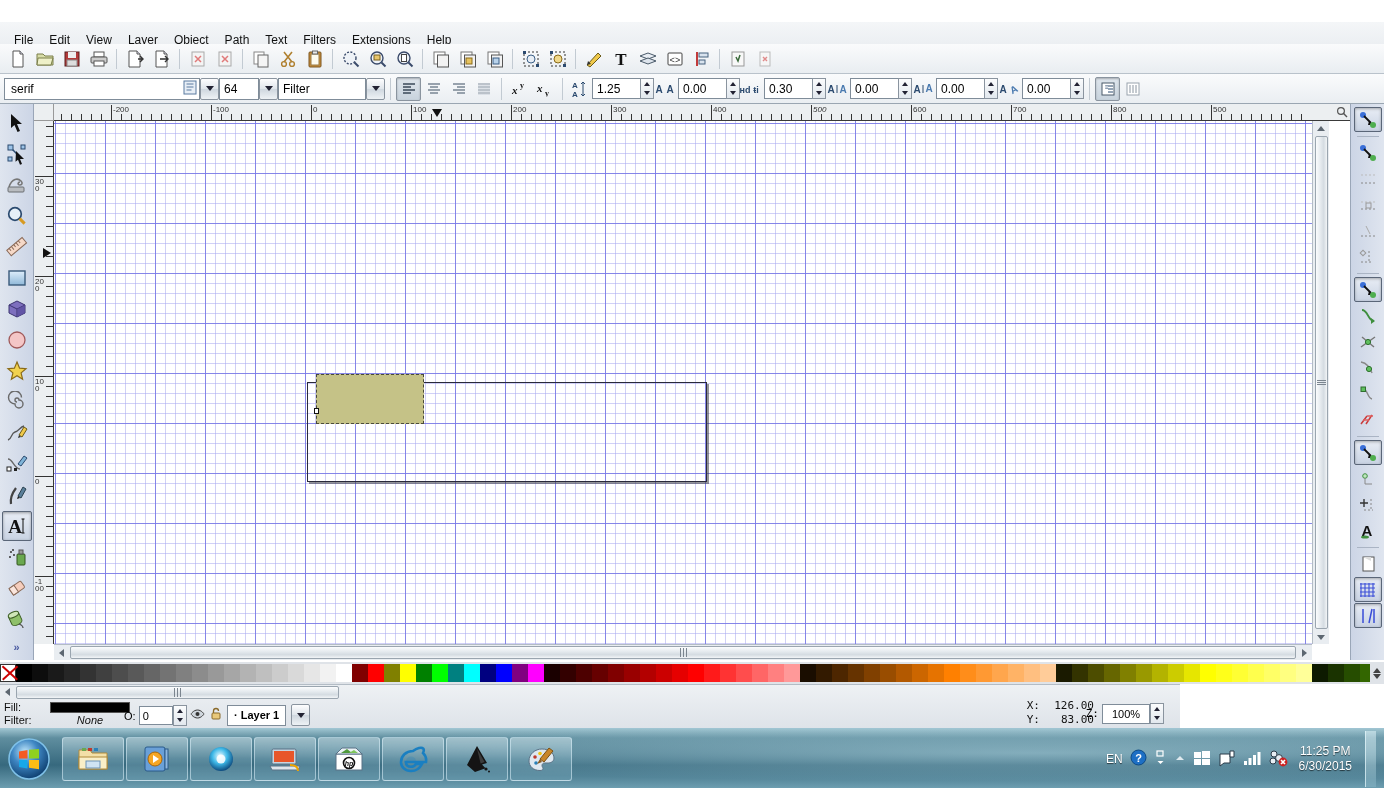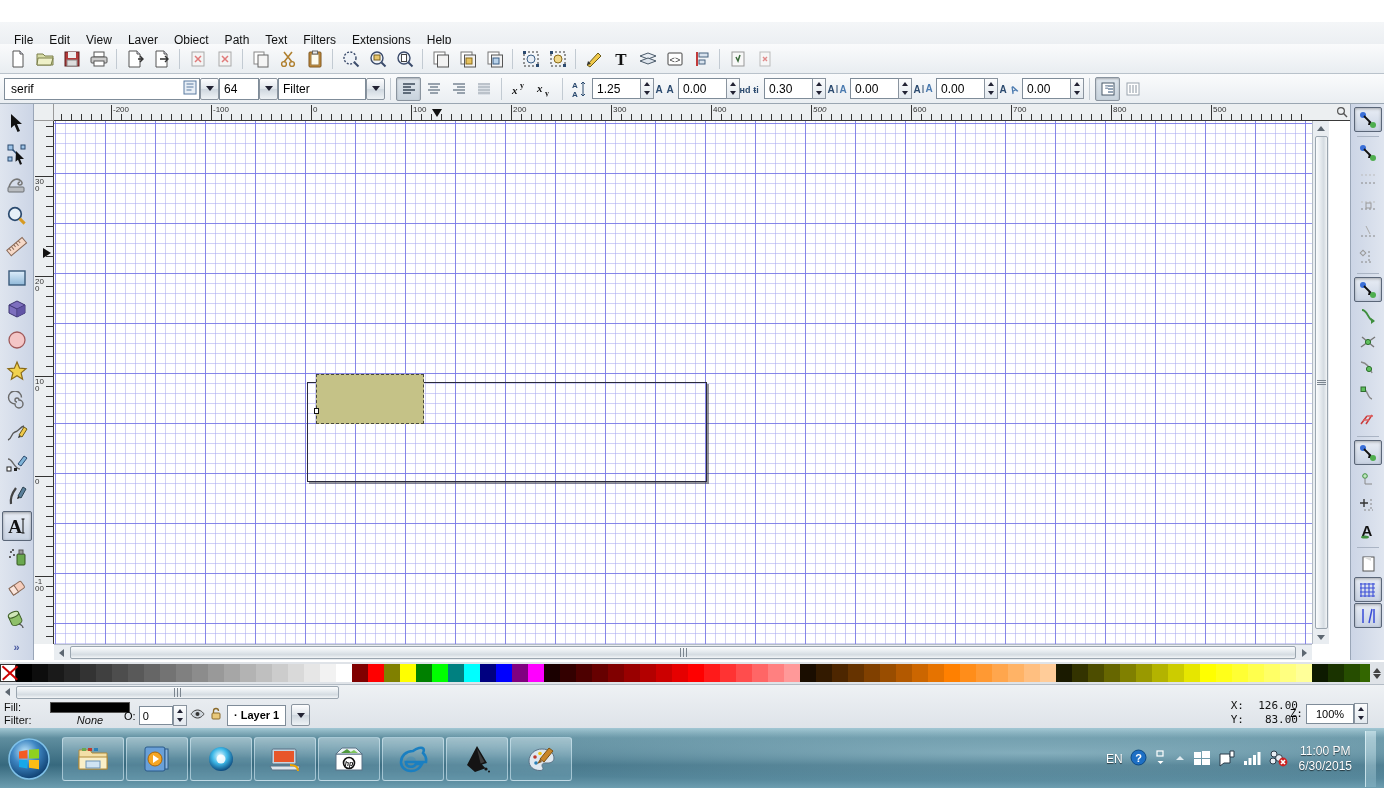--- a/index.html
+++ b/index.html
@@ -264,21 +264,21 @@
   .pal-none:after { transform:rotate(-42deg); }
   .swatch { width:16px; height:18px; flex:none; }
   .pal-arrows { position:absolute; right:0; top:0; width:14px; height:22px;
     background:#dfe3e8; display:flex; flex-direction:column; align-items:center; justify-content:center; }
   .pal-arrows i { width:0;height:0; border-left:4px solid transparent;border-right:4px solid transparent; }
   .pal-arrows .u { border-bottom:5px solid #444; margin-bottom:1px; }
   .pal-arrows .d { border-top:5px solid #444; }
 
   
   .statusbar {
-    position:absolute; left:0; top:684px; width:1384px; height:44px;
+    position:absolute; left:0; top:684px; width:1180px; height:44px;
     background: linear-gradient(to bottom,#eef1f4,#dee3e9);
     border-top:1px solid #b3bcc5;
   }
   .status-scroll {
     position:absolute; left:0; top:0; width:340px; height:14px;
     background:#e9edf1; display:flex; align-items:center;
   }
   .fillstroke { position:absolute; left:4px; top:16px; font-size:11px; line-height:13px; }
   .fs-row { display:flex; align-items:center; height:13px; }
   .fs-label { width:46px; color:#111; }
@@ -1514,20 +1514,20 @@
       <span>
         <svg width="20" height="18" viewBox="0 0 20 18">
             <circle cx="6" cy="5" r="3" fill="#e8eef4" stroke="#2a3a48"></circle>
             <circle cx="11" cy="9" r="3.4" fill="#e8eef4" stroke="#2a3a48"></circle>
             <circle cx="5" cy="12" r="3" fill="#e8eef4" stroke="#2a3a48"></circle>
             <circle cx="15" cy="13" r="4.4" fill="#cc2222"></circle>
             <path d="M13 11l4 4M17 11l-4 4" stroke="#fff" stroke-width="1.6"></path>
           </svg>
       </span>
       <span class="clock">
-        <div>11:00 PM</div>
+        <div>11:25 PM</div>
         <div>6/30/2015</div>
       </span>
       <span class="showdesk"></span>
     </div>
   </div>
 
 </div>
 
 </body></html>

